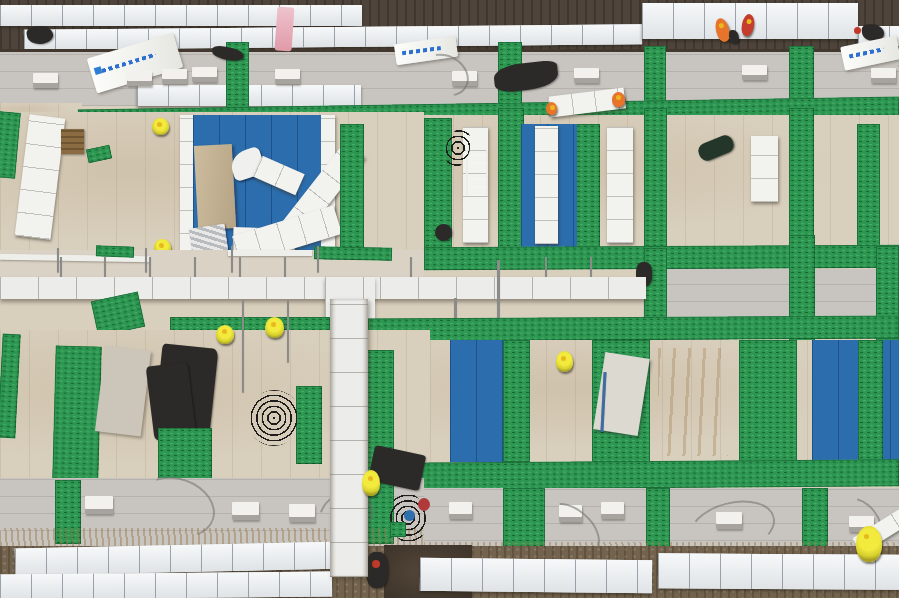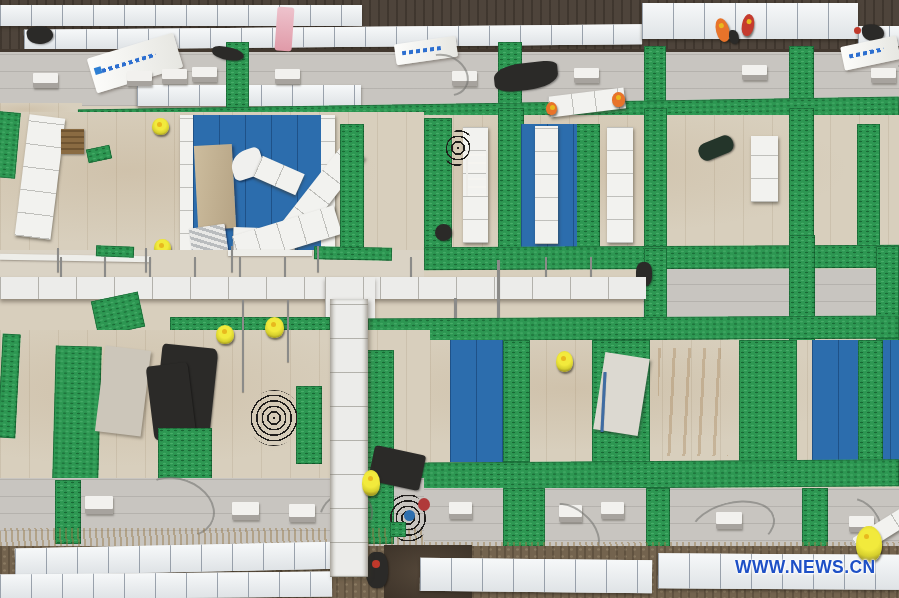--- a/index.html
+++ b/index.html
@@ -260,14 +260,13 @@
   <div class="abs tiles" style="left:420px;top:559px;width:232px;height:33px;transform:rotate(.6deg);"></div>
   <div class="abs tiles" style="left:658px;top:554px;width:241px;height:35px;transform:rotate(.3deg);"></div>
   <div class="abs stack-h" style="left:852px;top:522px;width:58px;height:18px;transform:rotate(-32deg);"></div>
   <div class="abs tar" style="left:366px;top:552px;width:22px;height:36px;border-radius:40%;"></div>
   <div class="abs" style="left:372px;top:560px;width:8px;height:8px;background:#c0392b;border-radius:50%;"></div>
   <div class="abs worker" style="left:856px;top:526px;width:26px;height:36px;"></div>
 
   <div class="abs column" style="left:330px;top:299px;width:38px;height:278px;"></div>
   <div class="abs worker" style="left:362px;top:470px;width:18px;height:26px;"></div>
 
-  <div class="abs watermark" style="left:735px;top:557px;">WWW.NEWS.CN</div>
 </div>
 
 </body></html>

